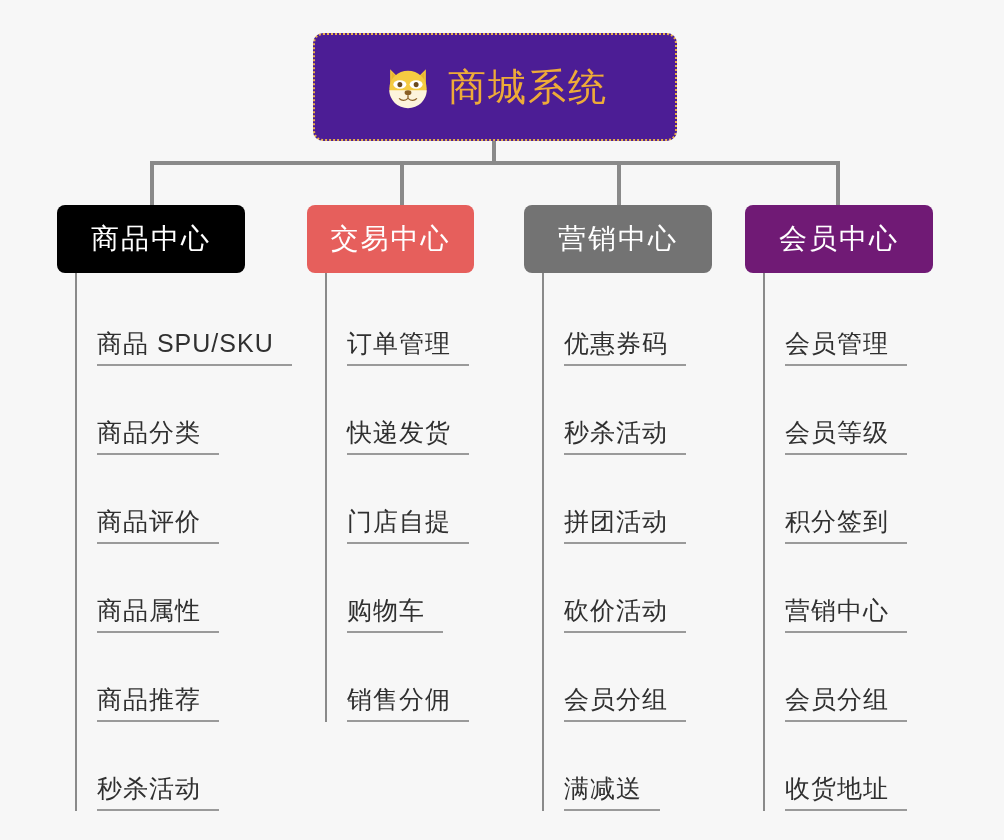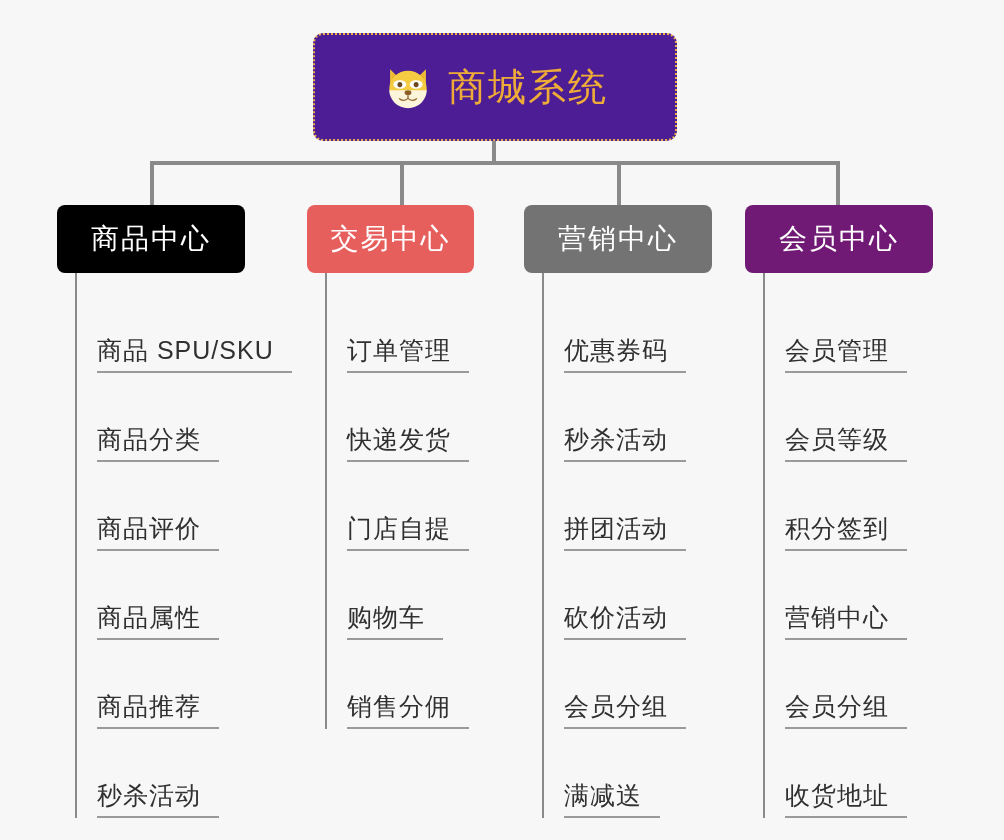--- a/index.html
+++ b/index.html
@@ -102,21 +102,21 @@
   .col-0 .cat-header { width: 188px; }
   .col-1 .cat-header { width: 167px; }
   .col-2 .cat-header { width: 188px; }
   .col-3 .cat-header { width: 188px; }
 
   
   .leaf-list {
     position: relative;
     margin-left: 18px;
     border-left: 2px solid #8a8a8a;
-    padding-top: 11px;
+    padding-top: 4px;
   }
   .leaf-item {
     position: relative;
     height: 89px;
     box-sizing: border-box;
     display: flex;
     align-items: flex-end;
     padding-left: 20px;
   }
   .leaf-label {

